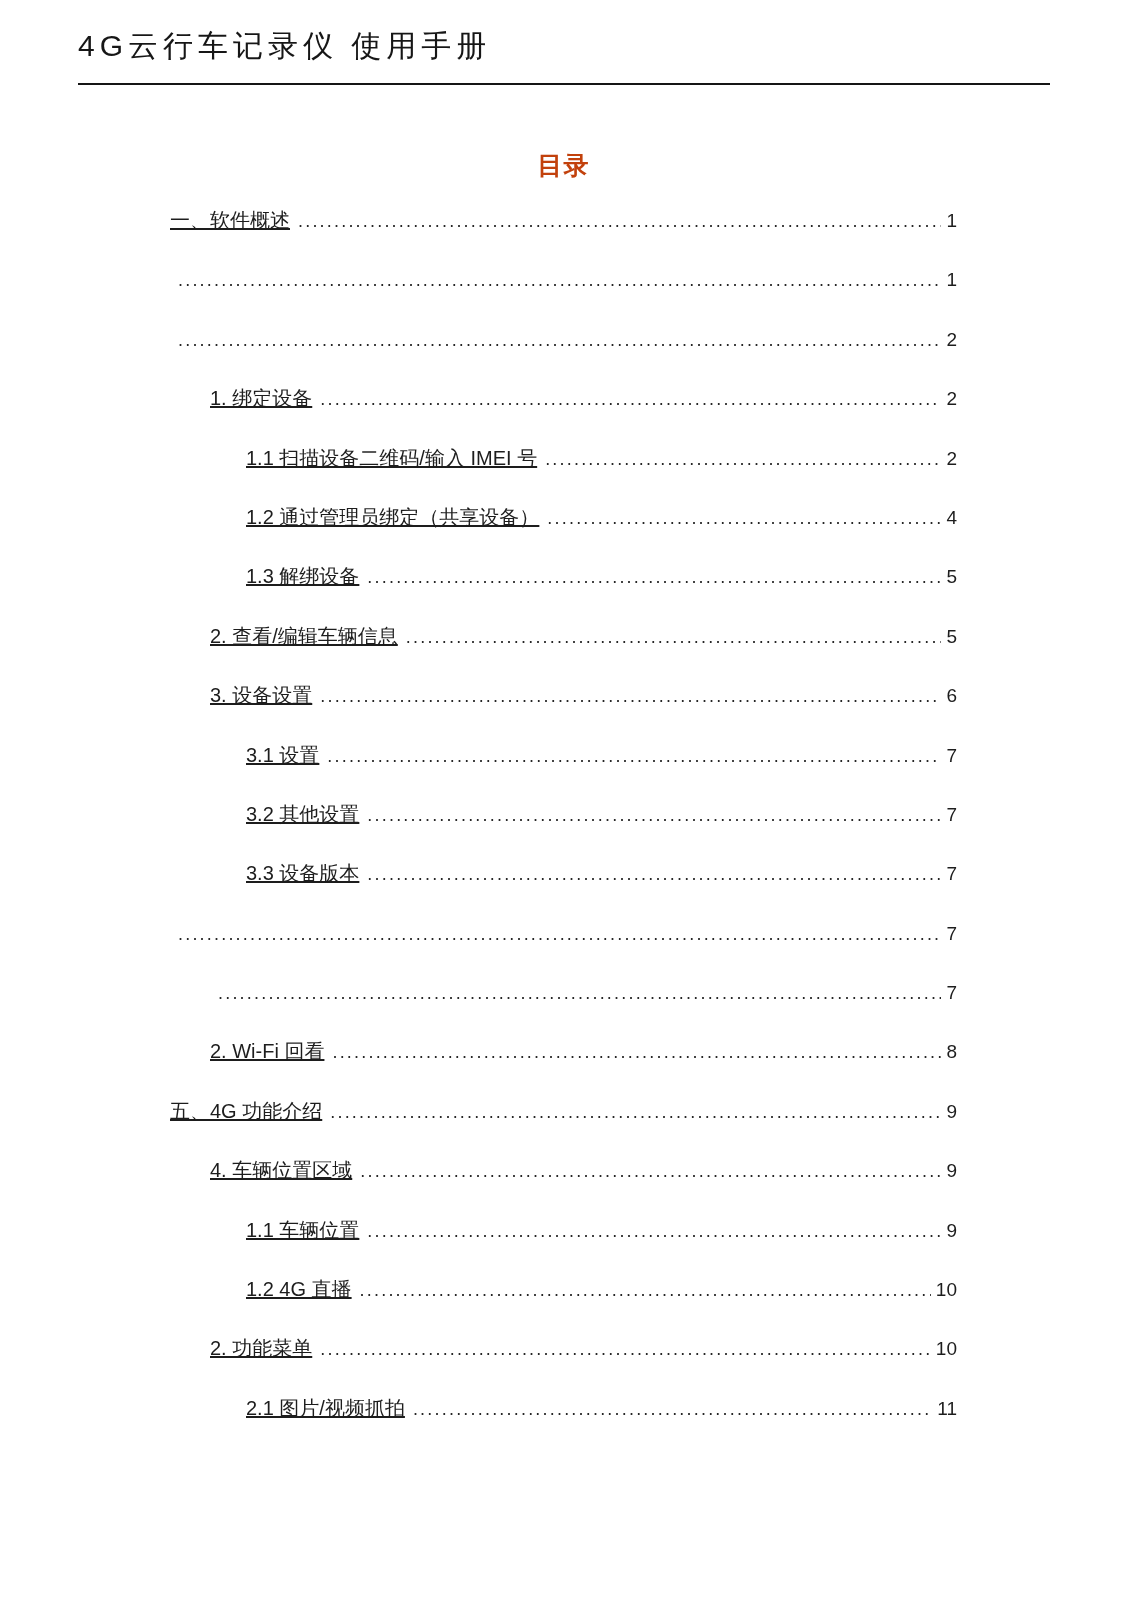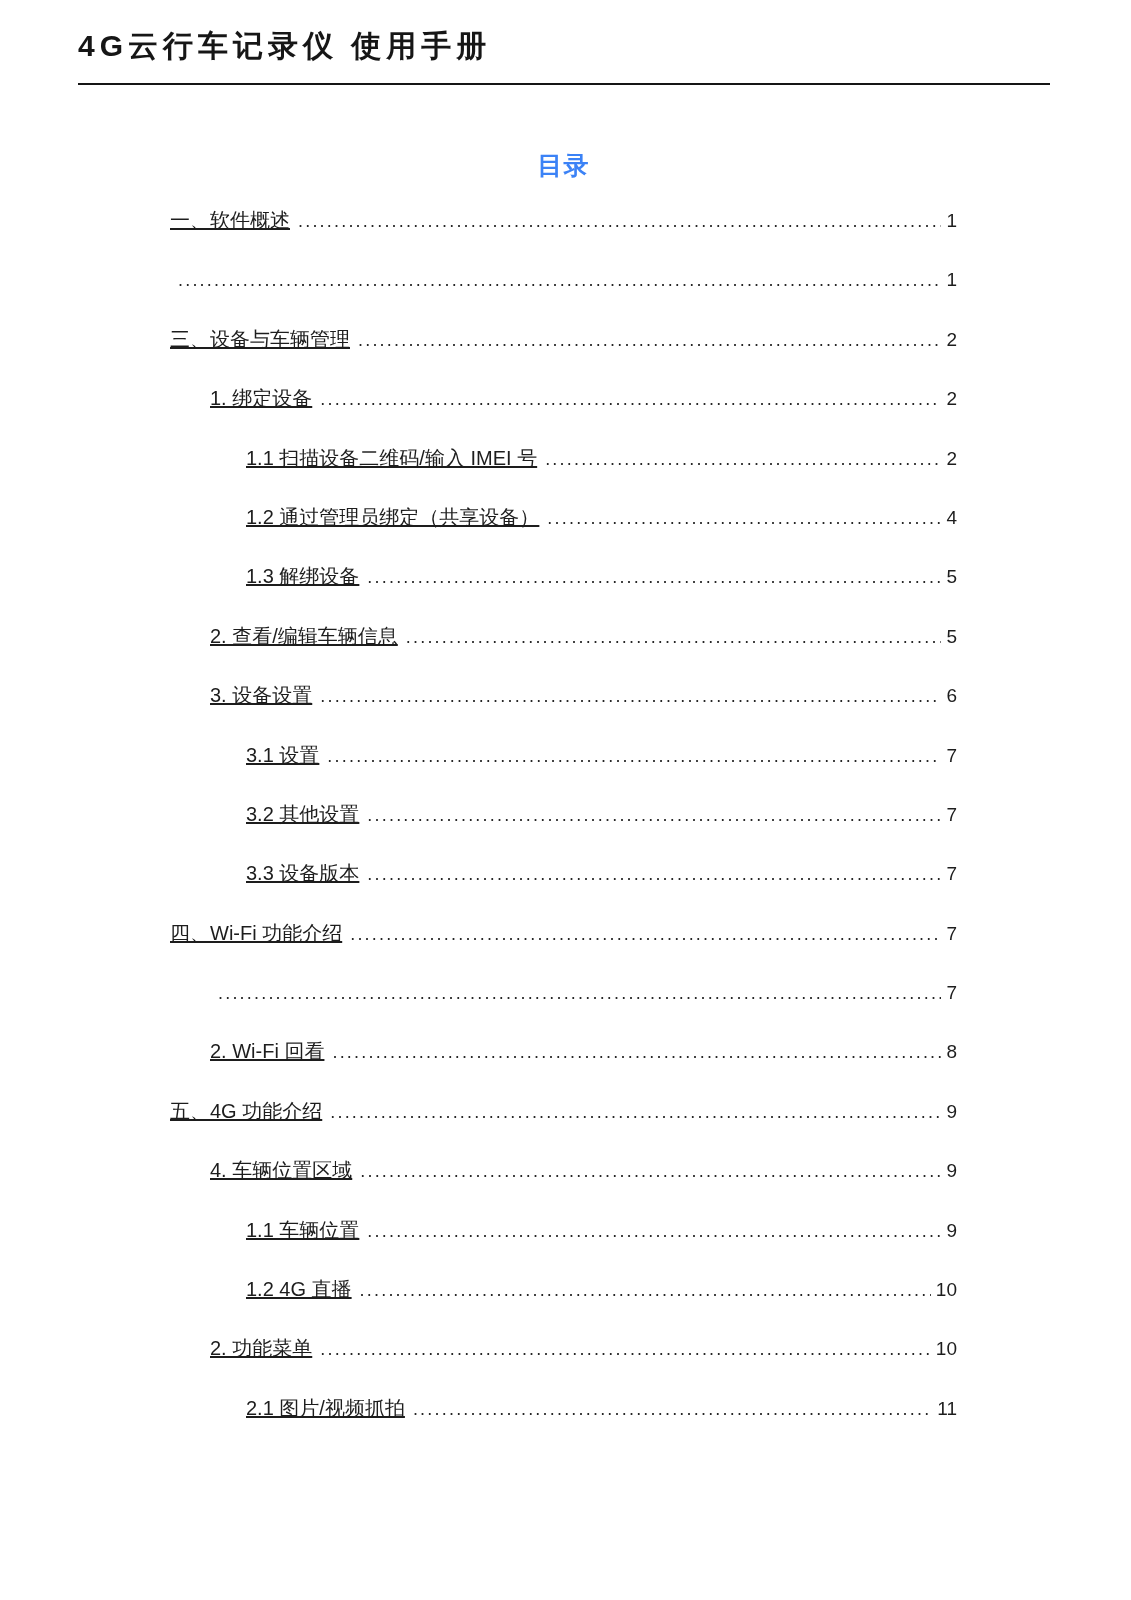--- a/index.html
+++ b/index.html
@@ -21,21 +21,21 @@
     position: absolute;
     top: 0;
     left: 78px;
     right: 81px;
   }
   .doc-title {
     margin-top: 28px;
     font-size: 30px;
     line-height: 36px;
     letter-spacing: 5px;
-    font-weight: 700;
+    font-weight: 400;
     color: #161616;
     white-space: nowrap;
   }
   .header-rule {
     border: none;
     border-top: 2px solid #151515;
     margin: 19px 0 0 0;
   }
 
   
@@ -44,21 +44,21 @@
     top: 87px;
     left: 170px;
     right: 174px;
   }
   .toc-title {
     margin: 62px 0 10px 0;
     text-align: center;
     font-size: 25px;
     line-height: 32px;
     font-weight: 700;
-    color: #3b82f6;
+    color: #c2410c;
     letter-spacing: 1px;
   }
   .toc-list {
     width: 100%;
   }
   .toc-row {
     display: flex;
     align-items: baseline;
     height: 59.4px;
     line-height: 59.4px;
@@ -107,21 +107,20 @@
     <span class="toc-dots">............................................................................................................................................................................................................................................................................................................</span>
     <span class="toc-page">1</span>
   </div>
 
   <div class="toc-row level-0">
     <span class="toc-dots">............................................................................................................................................................................................................................................................................................................</span>
     <span class="toc-page">1</span>
   </div>
 
   <div class="toc-row level-0">
-    <span class="toc-label">三、设备与车辆管理</span>
     <span class="toc-dots">............................................................................................................................................................................................................................................................................................................</span>
     <span class="toc-page">2</span>
   </div>
 
   <div class="toc-row level-1">
     <span class="toc-label">1. 绑定设备</span>
     <span class="toc-dots">............................................................................................................................................................................................................................................................................................................</span>
     <span class="toc-page">2</span>
   </div>
 
@@ -167,21 +166,20 @@
     <span class="toc-page">7</span>
   </div>
 
   <div class="toc-row level-2">
     <span class="toc-label">3.3 设备版本</span>
     <span class="toc-dots">............................................................................................................................................................................................................................................................................................................</span>
     <span class="toc-page">7</span>
   </div>
 
   <div class="toc-row level-0">
-    <span class="toc-label">四、Wi-Fi 功能介绍</span>
     <span class="toc-dots">............................................................................................................................................................................................................................................................................................................</span>
     <span class="toc-page">7</span>
   </div>
 
   <div class="toc-row level-1">
     <span class="toc-dots">............................................................................................................................................................................................................................................................................................................</span>
     <span class="toc-page">7</span>
   </div>
 
   <div class="toc-row level-1">

